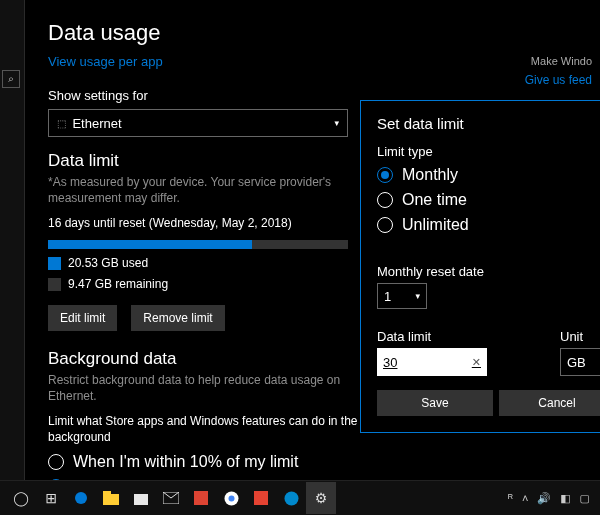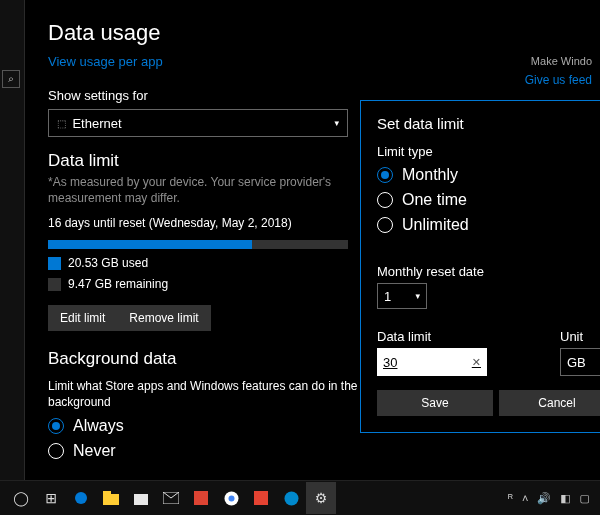--- a/index.html
+++ b/index.html
@@ -12,21 +12,21 @@
   .section-label { font-size:13px; margin-top:18px; margin-bottom:6px; }
   .select { width:300px; height:28px; background:#000; border:1px solid #666; display:flex; align-items:center; justify-content:space-between; padding:0 8px; font-size:13px; }
   .select .icon { font-size:10px; color:#999; margin-right:6px; }
   h2 { font-weight:400; font-size:17px; margin-top:14px; }
   .note { font-size:12px; color:#8e8e8e; margin-top:4px; max-width:300px; line-height:1.3; }
   .days { font-size:12px; margin-top:10px; }
   .bar { width:300px; height:9px; background:#333; margin-top:10px; position:relative; }
   .bar-fill { position:absolute; left:0; top:0; height:100%; background:#0078d4; }
   .legend { display:flex; align-items:center; font-size:12px; margin-top:7px; }
   .swatch { width:13px; height:13px; margin-right:7px; }
-  .btn-row { margin-top:14px; display:flex; gap:0; }
+  .btn-row { margin-top:14px; display:flex; gap:14px; }
   .btn { background:#333; border:none; color:#fff; font-size:12px; padding:6px 12px; }
   .radio-row { display:flex; align-items:center; margin-top:7px; font-size:16px; }
   .radio { width:16px; height:16px; border:1.5px solid #fff; border-radius:50%; margin-right:9px; display:flex; align-items:center; justify-content:center; }
   .radio.sel::after { content:''; width:8px; height:8px; background:#0078d4; border-radius:50%; }
   .radio.sel { border-color:#0078d4; }
   
   .dialog { position:absolute; left:360px; top:100px; width:272px; background:#000; border:1px solid #0078d4; padding:14px 16px 16px 16px; }
   .dialog h3 { font-weight:400; font-size:15px; margin-bottom:12px; }
   .dl-label { font-size:13px; margin-top:6px; margin-bottom:4px; }
   .dl-select { width:50px; height:26px; border:1px solid #666; display:flex; align-items:center; justify-content:space-between; padding:0 6px; font-size:13px; background:#000; margin-top:4px; }
@@ -82,22 +82,27 @@
     <div class="swatch" style="background:#333"></div>
     <span>9.47 GB remaining</span>
   </div>
 
   <div class="btn-row">
     <button class="btn">Edit limit</button>
     <button class="btn">Remove limit</button>
   </div>
 
   <h2 style="margin-top:18px">Background data</h2>
+  <div class="note" style="max-width:320px">Restrict background data to help reduce data usage on Ethernet.</div>
   <div class="note" style="color:#fff;margin-top:10px;max-width:320px">Limit what Store apps and Windows features can do in the background</div>
 
+  <div class="radio-row">
+    <span class="radio"></span>
+    <span>When I'm within 10% of my limit</span>
+  </div>
   <div class="radio-row">
     <span class="radio sel"></span>
     <span>Always</span>
   </div>
   <div class="radio-row">
     <span class="radio"></span>
     <span>Never</span>
   </div>
 </div>
 

